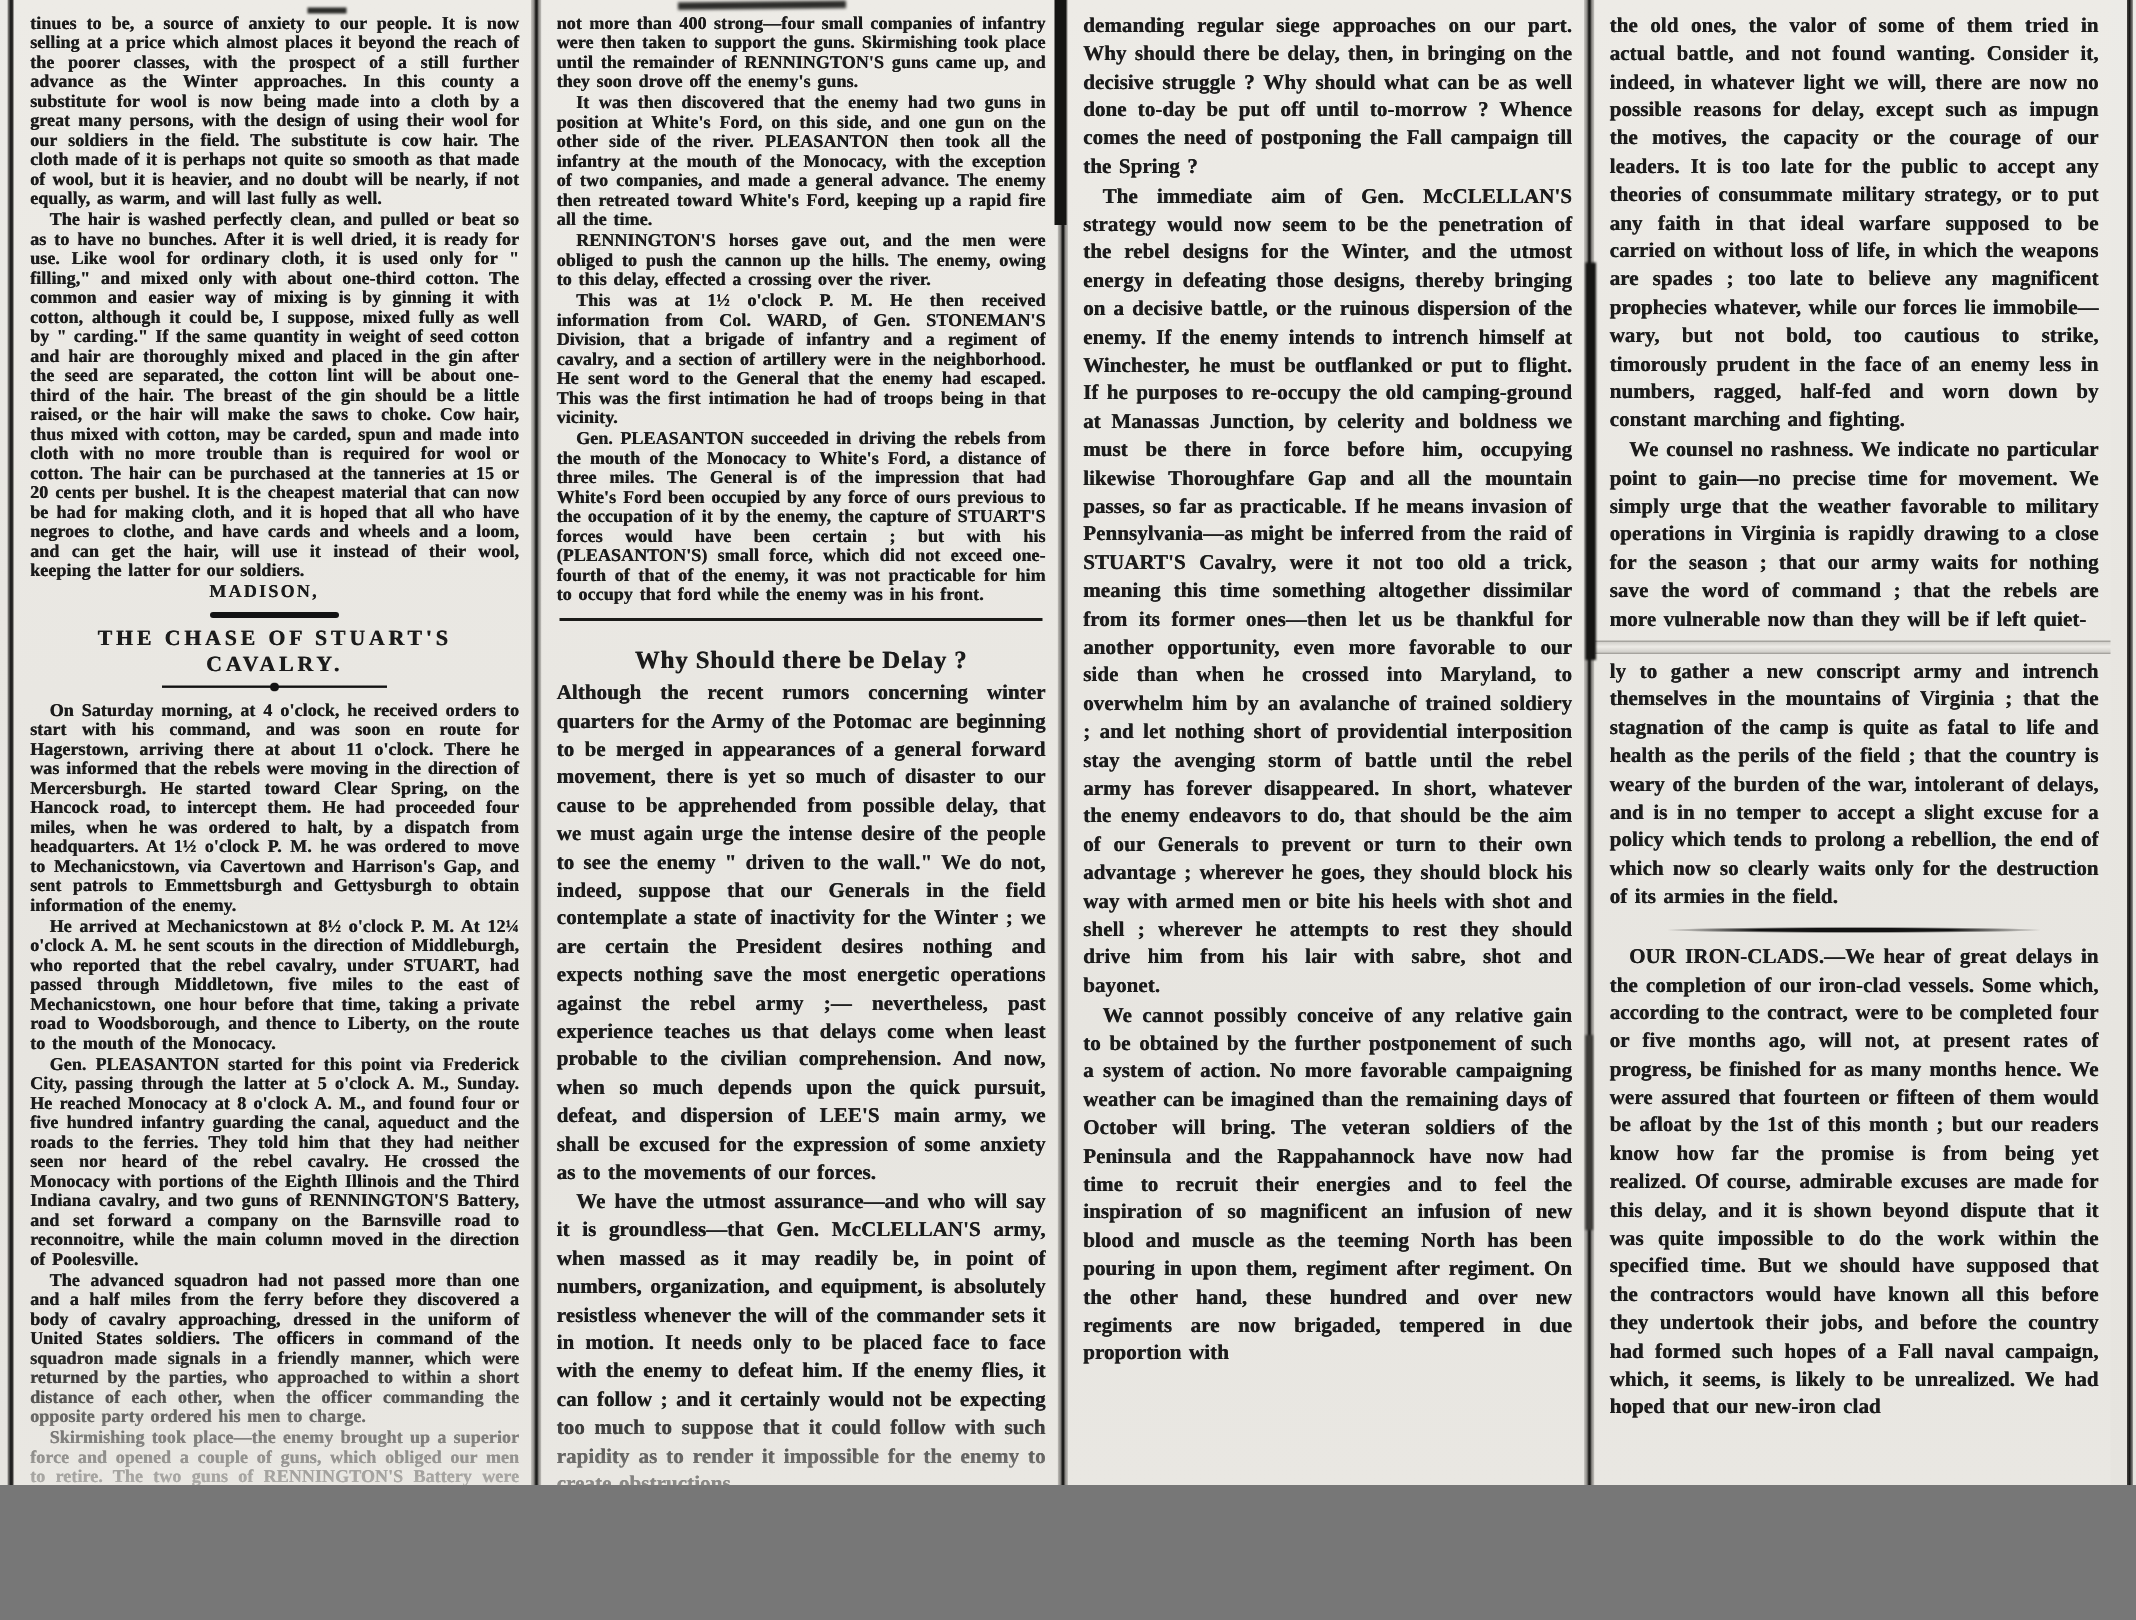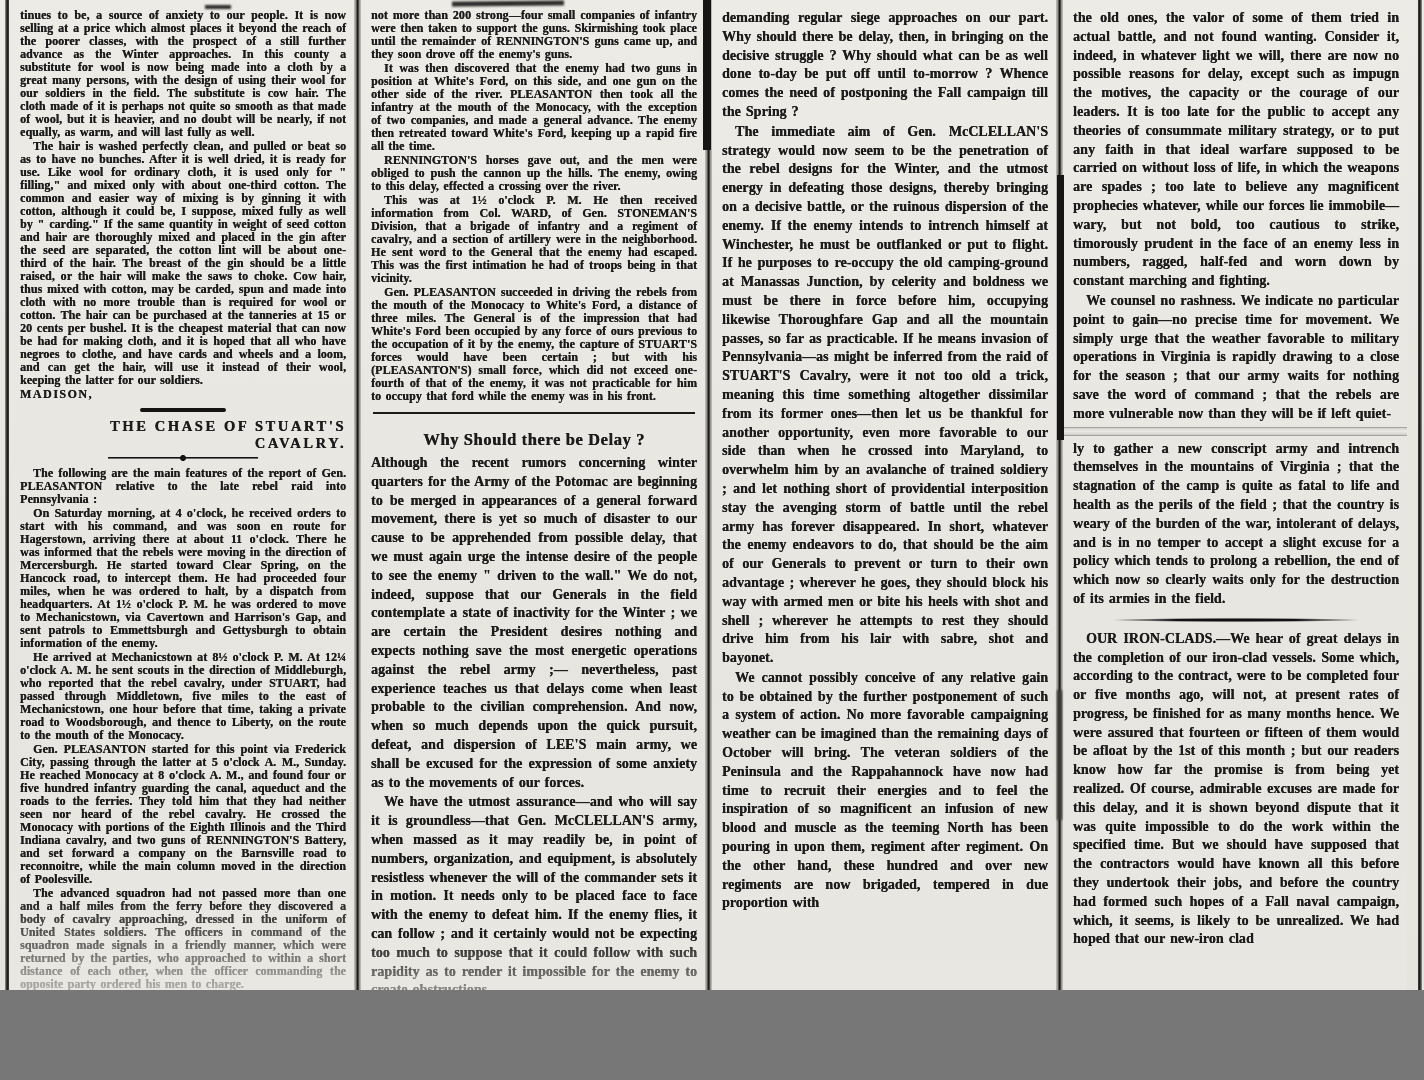--- a/index.html
+++ b/index.html
@@ -25,23 +25,23 @@
   .edge-right{position:absolute;right:2px;top:0;width:4px;height:100%;background:linear-gradient(90deg,#44423f,#161616 45%,#9a9894);}
 
   .para{
     margin:0 0 1px 0;text-align:justify;text-indent:13px;
     letter-spacing:.05px;word-spacing:1.4px;
     text-shadow:.25px 0 0 currentColor;
   }
   .para.cont{text-indent:0;}
   .small{font-size:12px;line-height:13px;}
   .large{font-size:14px;line-height:18.8px;}
-  .signature{margin:0;text-align:left;padding-right:14px;letter-spacing:1.5px;text-shadow:.25px 0 0 currentColor;}
+  .signature{margin:0;text-align:center;padding-right:14px;letter-spacing:1.5px;text-shadow:.25px 0 0 currentColor;}
   .headline{
-    margin:6px 0 1px;text-align:right;font-size:14.5px;line-height:17px;
+    margin:6px 0 1px;text-align:center;font-size:14.5px;line-height:17px;
     letter-spacing:2.6px;font-weight:700;text-shadow:.4px 0 0 currentColor;
   }
   .subheadline{
     margin:16px 0 5px;text-align:center;font-size:16.5px;line-height:19px;
     letter-spacing:.6px;font-weight:700;text-shadow:.4px 0 0 currentColor;
   }
   .rule-short{height:4px;width:86px;margin:7px auto 5px;background:#131313;border-radius:2px;}
   .ornament{
     height:6px;width:150px;margin:3px auto 6px;
     background:
@@ -80,30 +80,29 @@
 <div class="page">
   <div class="edge-left"></div>
   <div class="columns">
     <div class="column">
         <p class="para small cont">tinues to be, a source of anxiety to our people. It is now selling at a price which almost places it beyond the reach of the poorer classes, with the prospect of a still further advance as the Winter approaches. In this county a substitute for wool is now being made into a cloth by a great many persons, with the design of using their wool for our soldiers in the field. The substitute is cow hair. The cloth made of it is perhaps not quite so smooth as that made of wool, but it is heavier, and no doubt will be nearly, if not equally, as warm, and will last fully as well.</p>
         <p class="para small">The hair is washed perfectly clean, and pulled or beat so as to have no bunches. After it is well dried, it is ready for use. Like wool for ordinary cloth, it is used only for " filling," and mixed only with about one-third cotton. The common and easier way of mixing is by ginning it with cotton, although it could be, I suppose, mixed fully as well by " carding." If the same quantity in weight of seed cotton and hair are thoroughly mixed and placed in the gin after the seed are separated, the cotton lint will be about one-third of the hair. The breast of the gin should be a little raised, or the hair will make the saws to choke. Cow hair, thus mixed with cotton, may be carded, spun and made into cloth with no more trouble than is required for wool or cotton. The hair can be purchased at the tanneries at 15 or 20 cents per bushel. It is the cheapest material that can now be had for making cloth, and it is hoped that all who have negroes to clothe, and have cards and wheels and a loom, and can get the hair, will use it instead of their wool, keeping the latter for our soldiers.</p>
         <p class="signature small">MADISON,</p>
         <div class="rule-short"></div>
         <h2 class="headline">THE CHASE OF STUART'S CAVALRY.</h2>
         <div class="ornament"></div>
-        <p class="para small">The following are the main features of the report of Gen. PLEASANTON relative to the late rebel raid into Pennsylvania :</p>
         <p class="para small">On Saturday morning, at 4 o'clock, he received orders to start with his command, and was soon en route for Hagerstown, arriving there at about 11 o'clock. There he was informed that the rebels were moving in the direction of Mercersburgh. He started toward Clear Spring, on the Hancock road, to intercept them. He had proceeded four miles, when he was ordered to halt, by a dispatch from headquarters. At 1½ o'clock P. M. he was ordered to move to Mechanicstown, via Cavertown and Harrison's Gap, and sent patrols to Emmettsburgh and Gettysburgh to obtain information of the enemy.</p>
         <p class="para small">He arrived at Mechanicstown at 8½ o'clock P. M. At 12¼ o'clock A. M. he sent scouts in the direction of Middleburgh, who reported that the rebel cavalry, under STUART, had passed through Middletown, five miles to the east of Mechanicstown, one hour before that time, taking a private road to Woodsborough, and thence to Liberty, on the route to the mouth of the Monocacy.</p>
         <p class="para small">Gen. PLEASANTON started for this point via Frederick City, passing through the latter at 5 o'clock A. M., Sunday. He reached Monocacy at 8 o'clock A. M., and found four or five hundred infantry guarding the canal, aqueduct and the roads to the ferries. They told him that they had neither seen nor heard of the rebel cavalry. He crossed the Monocacy with portions of the Eighth Illinois and the Third Indiana cavalry, and two guns of RENNINGTON'S Battery, and set forward a company on the Barnsville road to reconnoitre, while the main column moved in the direction of Poolesville.</p>
         <p class="para small">The advanced squadron had not passed more than one and a half miles from the ferry before they discovered a body of cavalry approaching, dressed in the uniform of United States soldiers. The officers in command of the squadron made signals in a friendly manner, which were returned by the parties, who approached to within a short distance of each other, when the officer commanding the opposite party ordered his men to charge.</p>
         <p class="para small">Skirmishing took place—the enemy brought up a superior force and opened a couple of guns, which obliged our men to retire. The two guns of RENNINGTON'S Battery were brought into position, and opened with a brisk fire, which checked the enemy's advance. At this time PLEASANTON'S command was</p>
       </div>
     <div class="gutter"></div>
     <div class="column">
-        <p class="para small cont">not more than 200 strong—four small companies of infantry were then taken to support the guns. Skirmishing took place until the remainder of RENNINGTON'S guns came up, and they soon drove off the enemy's guns.</p>
+        <p class="para small cont">not more than 400 strong—four small companies of infantry were then taken to support the guns. Skirmishing took place until the remainder of RENNINGTON'S guns came up, and they soon drove off the enemy's guns.</p>
         <p class="para small">It was then discovered that the enemy had two guns in position at White's Ford, on this side, and one gun on the other side of the river. PLEASANTON then took all the infantry at the mouth of the Monocacy, with the exception of two companies, and made a general advance. The enemy then retreated toward White's Ford, keeping up a rapid fire all the time.</p>
         <p class="para small">RENNINGTON'S horses gave out, and the men were obliged to push the cannon up the hills. The enemy, owing to this delay, effected a crossing over the river.</p>
         <p class="para small">This was at 1½ o'clock P. M. He then received information from Col. WARD, of Gen. STONEMAN'S Division, that a brigade of infantry and a regiment of cavalry, and a section of artillery were in the neighborhood. He sent word to the General that the enemy had escaped. This was the first intimation he had of troops being in that vicinity.</p>
         <p class="para small">Gen. PLEASANTON succeeded in driving the rebels from the mouth of the Monocacy to White's Ford, a distance of three miles. The General is of the impression that had White's Ford been occupied by any force of ours previous to the occupation of it by the enemy, the capture of STUART'S forces would have been certain ; but with his (PLEASANTON'S) small force, which did not exceed one-fourth of that of the enemy, it was not practicable for him to occupy that ford while the enemy was in his front.</p>
         <div class="rule-line"></div>
         <h3 class="subheadline">Why Should there be Delay ?</h3>
         <p class="para large cont">Although the recent rumors concerning winter quarters for the Army of the Potomac are beginning to be merged in appearances of a general forward movement, there is yet so much of disaster to our cause to be apprehended from possible delay, that we must again urge the intense desire of the people to see the enemy " driven to the wall."  We do not, indeed, suppose that our Generals in the field contemplate a state of inactivity for the Winter ; we are certain the President desires nothing and expects nothing save the most energetic operations against the rebel army ;— nevertheless, past experience teaches us that delays come when least probable to the civilian comprehension.  And now, when so much depends upon the quick pursuit, defeat, and dispersion of LEE'S main army, we shall be excused for the expression of some anxiety as to the movements of our forces.</p>
         <p class="para large">We have the utmost assurance—and who will say it is groundless—that Gen. McCLELLAN'S army, when massed as it may readily be, in point of numbers, organization, and equipment, is absolutely resistless whenever the will of the commander sets it in motion. It needs only to be placed face to face with the enemy to defeat him.  If the enemy flies, it can follow ; and it certainly would not be expecting too much to suppose that it could follow with such rapidity as to render it impossible for the enemy to create obstructions</p>
       </div>
     <div class="gutter"></div>

